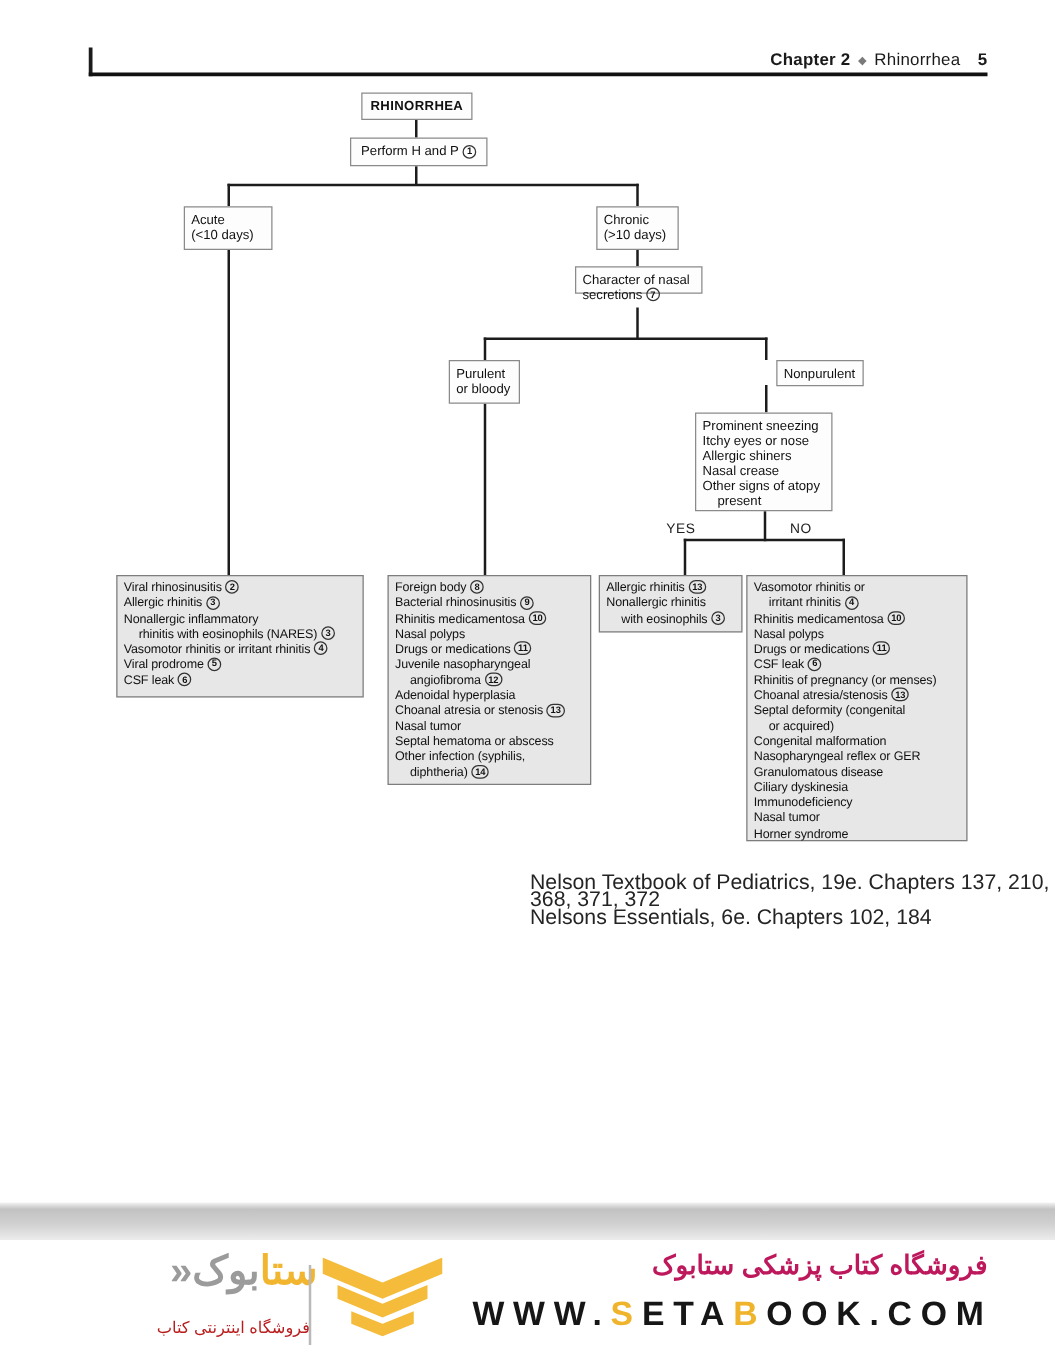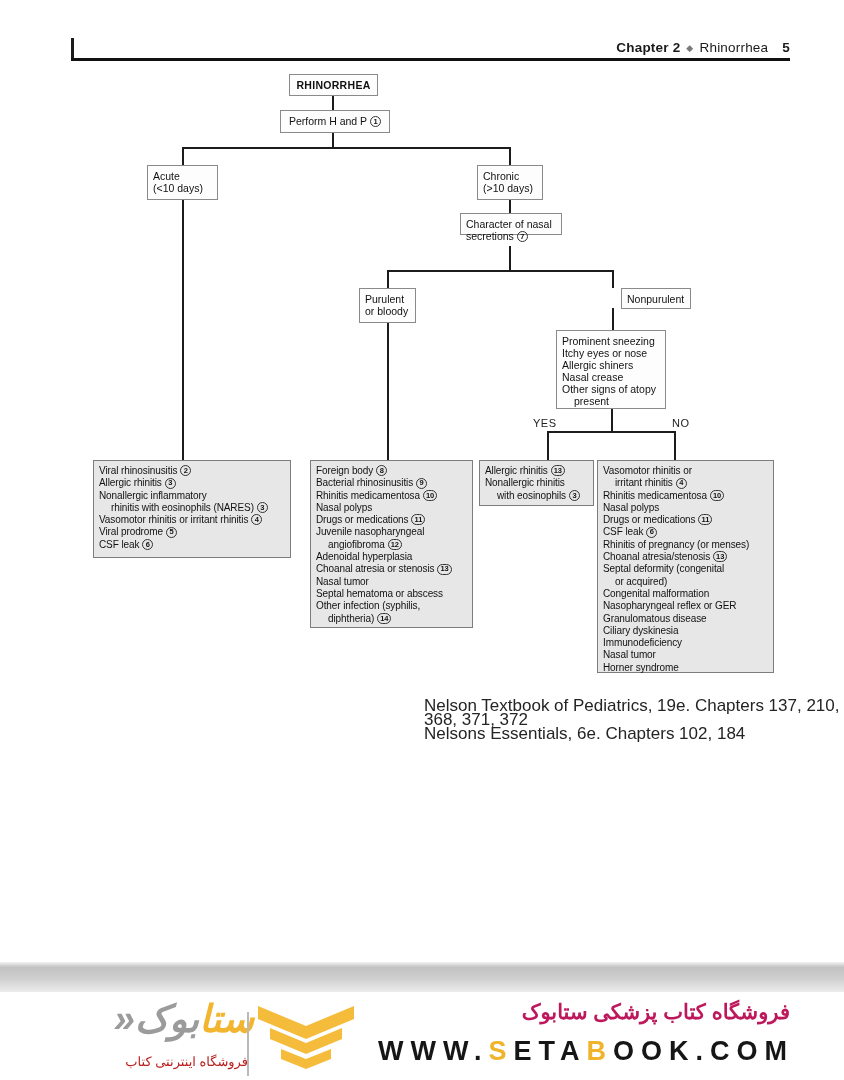--- a/index.html
+++ b/index.html
@@ -48,21 +48,21 @@
 
   
   .band { left:0; top:962px; width:844px; height:30px;
     background:linear-gradient(#f3f3f3 0%, #c2c2c2 18%, #cfcfcf 55%, #ececec 100%); }
 
   
   .store-line { top:1000px; right:54px; font-size:21px; font-weight:bold; color:#be185d; direction:rtl; }
   .url-line { top:1036px; right:50px; font-size:27px; font-weight:bold; letter-spacing:7px; color:#161616; white-space:nowrap; }
   .accent { color:#F0B42C; }
   .logo-group { left:70px; top:998px; width:290px; height:82px; }
-  .wordmark { position:absolute; right:106px; top:2px; direction:rtl; font-size:38px; font-weight:bold; white-space:nowrap; line-height:1;font-style:italic; }
+  .wordmark { position:absolute; right:106px; top:2px; direction:rtl; font-size:32px; font-weight:bold; white-space:nowrap; line-height:1; }
   .wm-yellow { color:#F2B52F; }
   .wm-gray { color:#9B9B9B; }
   .tagline { position:absolute; right:112px; top:56px; direction:rtl; font-size:13px; color:#b91c1c; white-space:nowrap; }
   .logo-divider { position:absolute; left:177px; top:14px; width:2px; height:64px; background:#b9b9b9; }
   .emblem { position:absolute; left:188px; top:8px; }
 </style>
 </head>
 <body>
 
 <div class="page">
@@ -119,21 +119,21 @@
   <div class="node" style="left:556px; top:330px; width:110px; height:79px;">
       <div class="fc-line"><span>Prominent sneezing</span></div>
       <div class="fc-line"><span>Itchy eyes or nose</span></div>
       <div class="fc-line"><span>Allergic shiners</span></div>
       <div class="fc-line"><span>Nasal crease</span></div>
       <div class="fc-line"><span>Other signs of atopy</span></div>
       <div class="fc-line indent"><span>present</span></div>
     </div>
 
   <div class="branch-label" style="left:533px; top:417px;">YES</div>
-  <div class="branch-label" style="left:672px; top:417px;">NO</div>
+  <div class="branch-label" style="left:632px; top:417px;">NO</div>
 
   <div class="outcome" style="left:93px;  top:460px; width:198px; height:98px;">
       <div class="fc-line"><span>Viral rhinosinusitis</span><span class="circ">2</span></div>
       <div class="fc-line"><span>Allergic rhinitis</span><span class="circ">3</span></div>
       <div class="fc-line"><span>Nonallergic inflammatory</span></div>
       <div class="fc-line indent"><span>rhinitis with eosinophils (NARES)</span><span class="circ">3</span></div>
       <div class="fc-line"><span>Vasomotor rhinitis or irritant rhinitis</span><span class="circ">4</span></div>
       <div class="fc-line"><span>Viral prodrome</span><span class="circ">5</span></div>
       <div class="fc-line"><span>CSF leak</span><span class="circ">6</span></div>
     </div>

